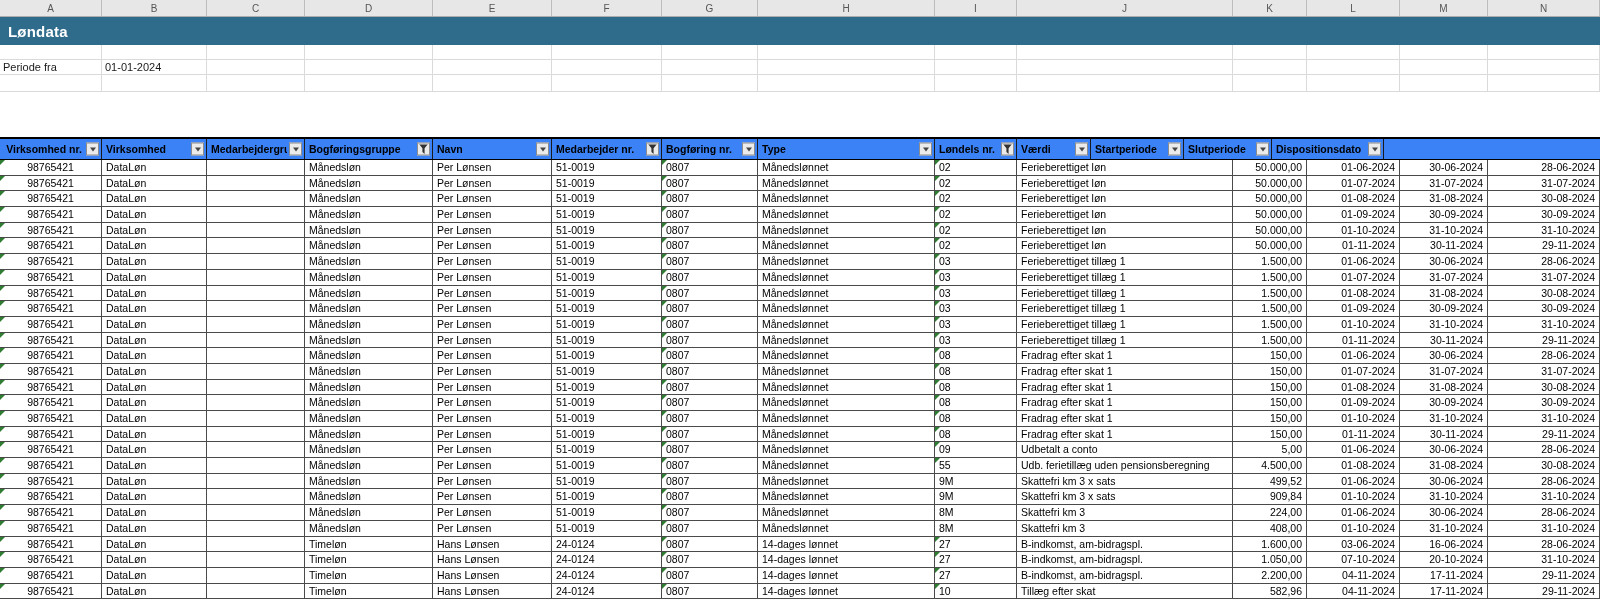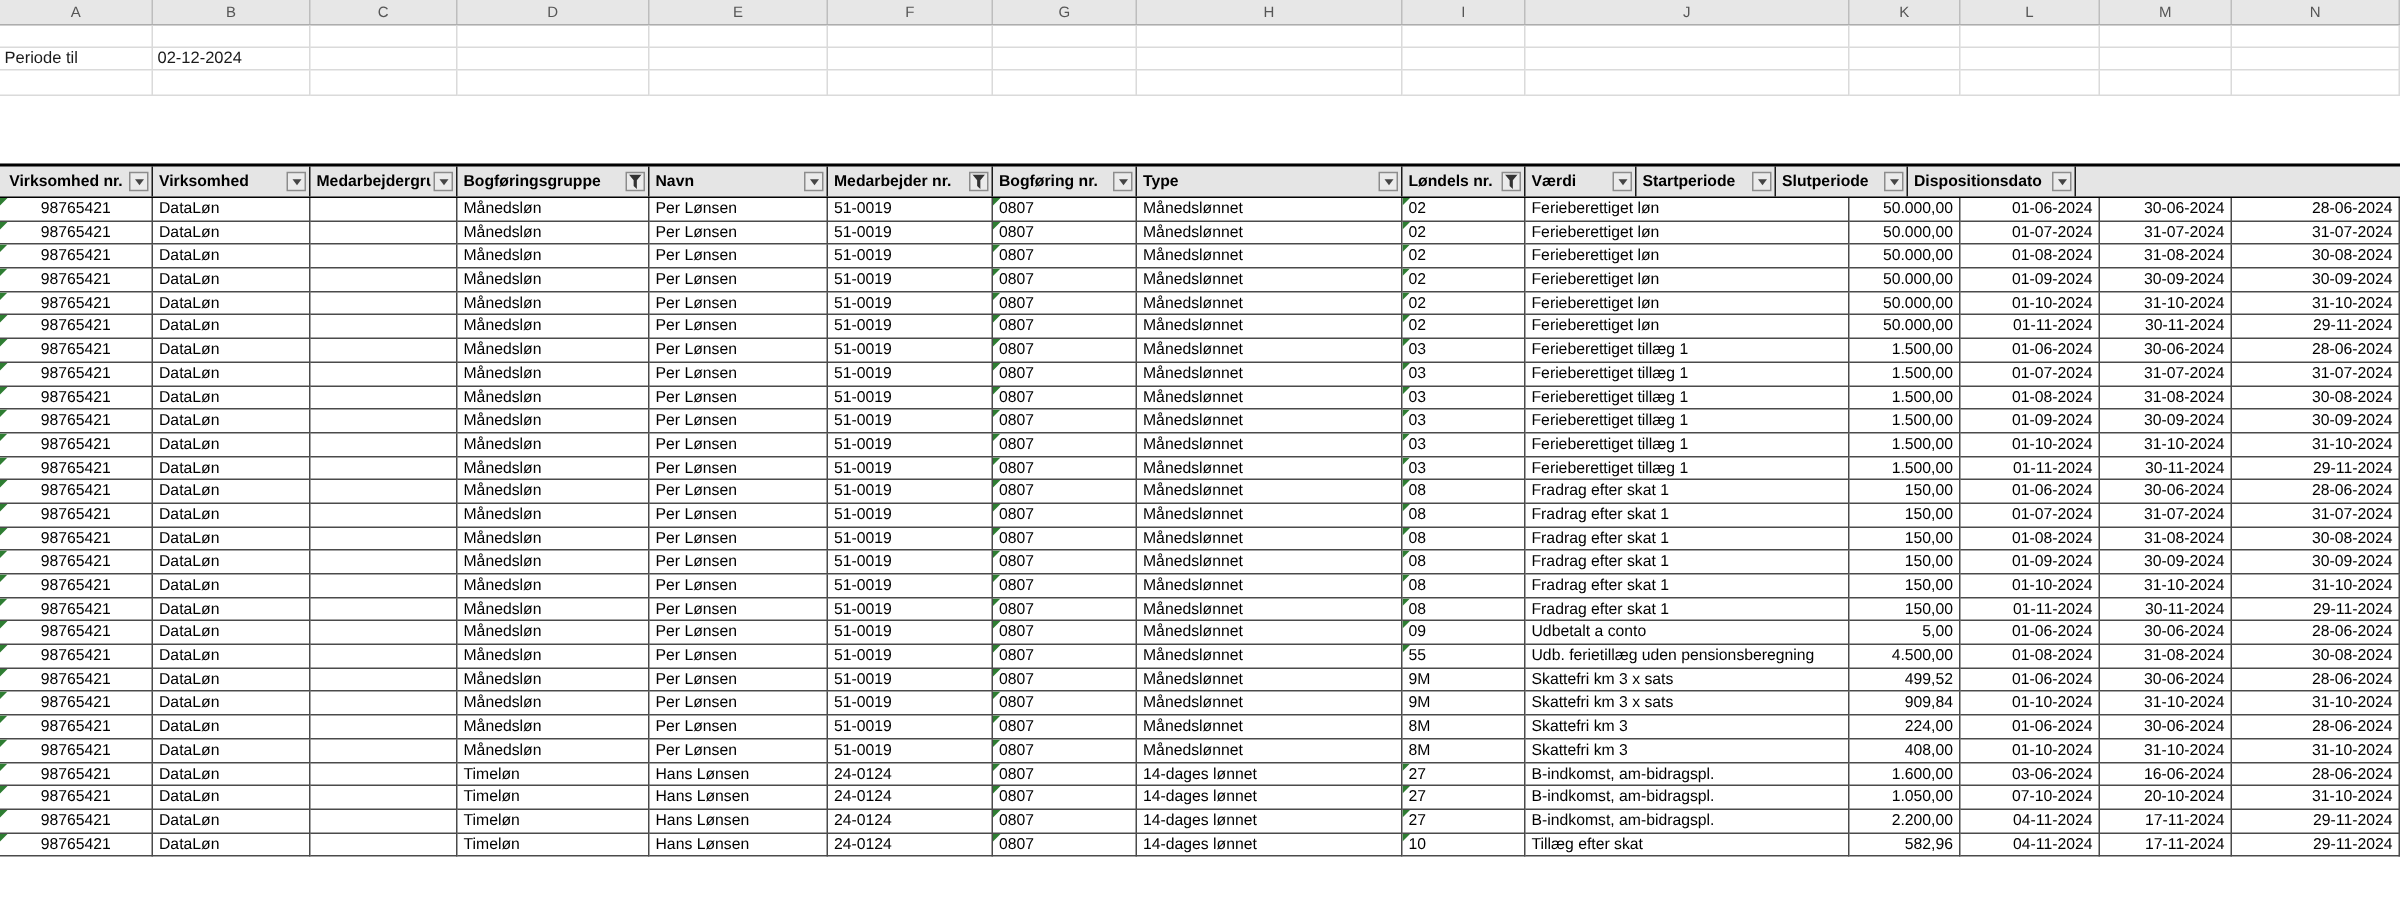--- a/index.html
+++ b/index.html
@@ -61,40 +61,43 @@
       <div class="letter-cell" style="width: 110px;">F</div>
       <div class="letter-cell" style="width: 96px;">G</div>
       <div class="letter-cell" style="width: 177px;">H</div>
       <div class="letter-cell" style="width: 82px;">I</div>
       <div class="letter-cell" style="width: 216px;">J</div>
       <div class="letter-cell" style="width: 74px;">K</div>
       <div class="letter-cell" style="width: 93px;">L</div>
       <div class="letter-cell" style="width: 88px;">M</div>
       <div class="letter-cell" style="width: 112px;">N</div>
     </div>
+  <div id="title-bar" style="background: rgb(47, 108, 140);">
+    <span>Løndata</span>
+  </div>
   <div id="info-grid">
       <div class="info-row" style="height: 15px;">
         <div class="info-cell" style="width: 102px;"></div>
         <div class="info-cell" style="width: 105px;"></div>
         <div class="info-cell" style="width: 98px;"></div>
         <div class="info-cell" style="width: 128px;"></div>
         <div class="info-cell" style="width: 119px;"></div>
         <div class="info-cell" style="width: 110px;"></div>
         <div class="info-cell" style="width: 96px;"></div>
         <div class="info-cell" style="width: 177px;"></div>
         <div class="info-cell" style="width: 82px;"></div>
         <div class="info-cell" style="width: 216px;"></div>
         <div class="info-cell" style="width: 74px;"></div>
         <div class="info-cell" style="width: 93px;"></div>
         <div class="info-cell" style="width: 88px;"></div>
         <div class="info-cell" style="width: 112px;"></div>
       </div>
       <div class="info-row" style="height: 15px;">
-        <div class="info-cell" style="width: 102px;">Periode til</div>
-        <div class="info-cell" style="width: 105px;">02-12-2024</div>
+        <div class="info-cell" style="width: 102px;">Periode fra</div>
+        <div class="info-cell" style="width: 105px;">01-01-2024</div>
         <div class="info-cell" style="width: 98px;"></div>
         <div class="info-cell" style="width: 128px;"></div>
         <div class="info-cell" style="width: 119px;"></div>
         <div class="info-cell" style="width: 110px;"></div>
         <div class="info-cell" style="width: 96px;"></div>
         <div class="info-cell" style="width: 177px;"></div>
         <div class="info-cell" style="width: 82px;"></div>
         <div class="info-cell" style="width: 216px;"></div>
         <div class="info-cell" style="width: 74px;"></div>
         <div class="info-cell" style="width: 93px;"></div>
@@ -111,21 +114,21 @@
         <div class="info-cell" style="width: 96px;"></div>
         <div class="info-cell" style="width: 177px;"></div>
         <div class="info-cell" style="width: 82px;"></div>
         <div class="info-cell" style="width: 216px;"></div>
         <div class="info-cell" style="width: 74px;"></div>
         <div class="info-cell" style="width: 93px;"></div>
         <div class="info-cell" style="width: 88px;"></div>
         <div class="info-cell" style="width: 112px;"></div>
       </div>
     </div>
-  <div id="header-row" style="background: #e5e5e5; align-items: center;">
+  <div id="header-row" style="background: #3b82f6; align-items: center;">
       <div class="header-cell hcenter" style="width: 102px;">
         <span class="hlabel">Virksomhed nr.</span>
         <div class="filter-btn">
           <div class="arrow-glyph"></div>
         </div>
       </div>
       <div class="header-cell" style="width: 105px;">
         <span class="hlabel">Virksomhed</span>
         <div class="filter-btn">
           <div class="arrow-glyph"></div>

